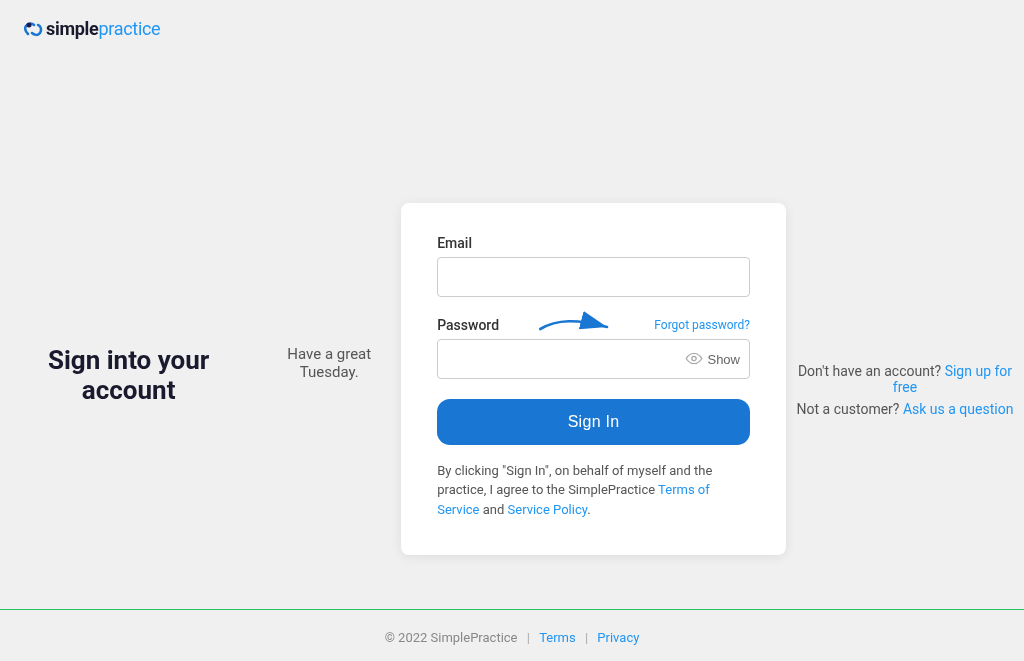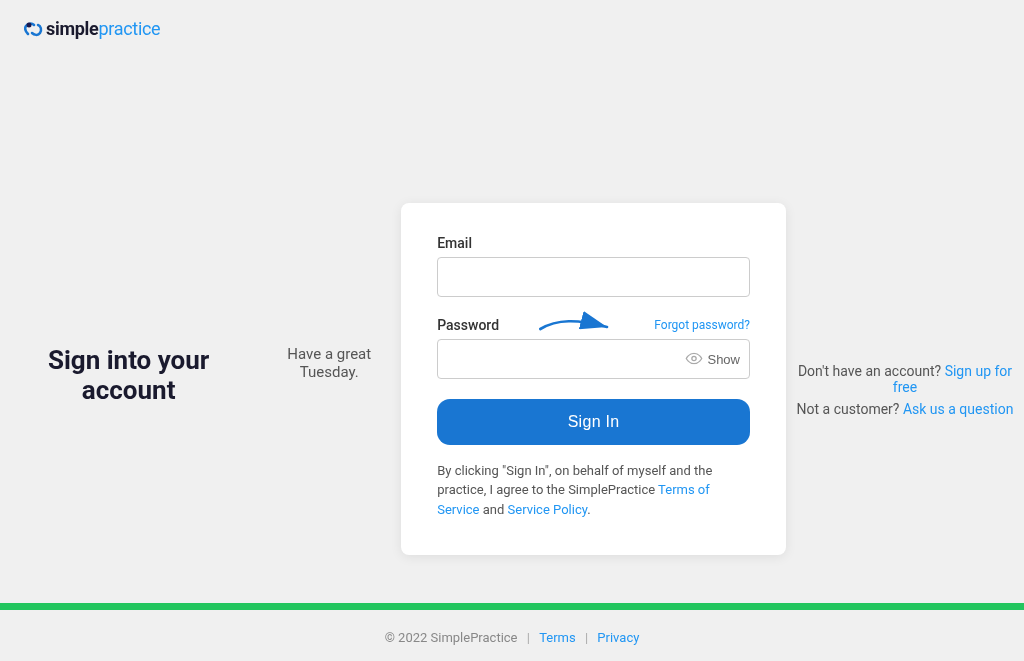--- a/index.html
+++ b/index.html
@@ -216,21 +216,21 @@
       text-decoration: none;
     }
 
     
     .footer {
       width: 100%;
       text-align: center;
       padding: 20px 0 16px;
       font-size: 13px;
       color: #888;
-      border-top: 7px solid #22c55e;
+      border-top: 1px solid #22c55e;
       margin-top: auto;
       position: absolute;
       bottom: 0;
     }
 
     .footer a {
       color: #2196f3;
       text-decoration: none;
     }
 

